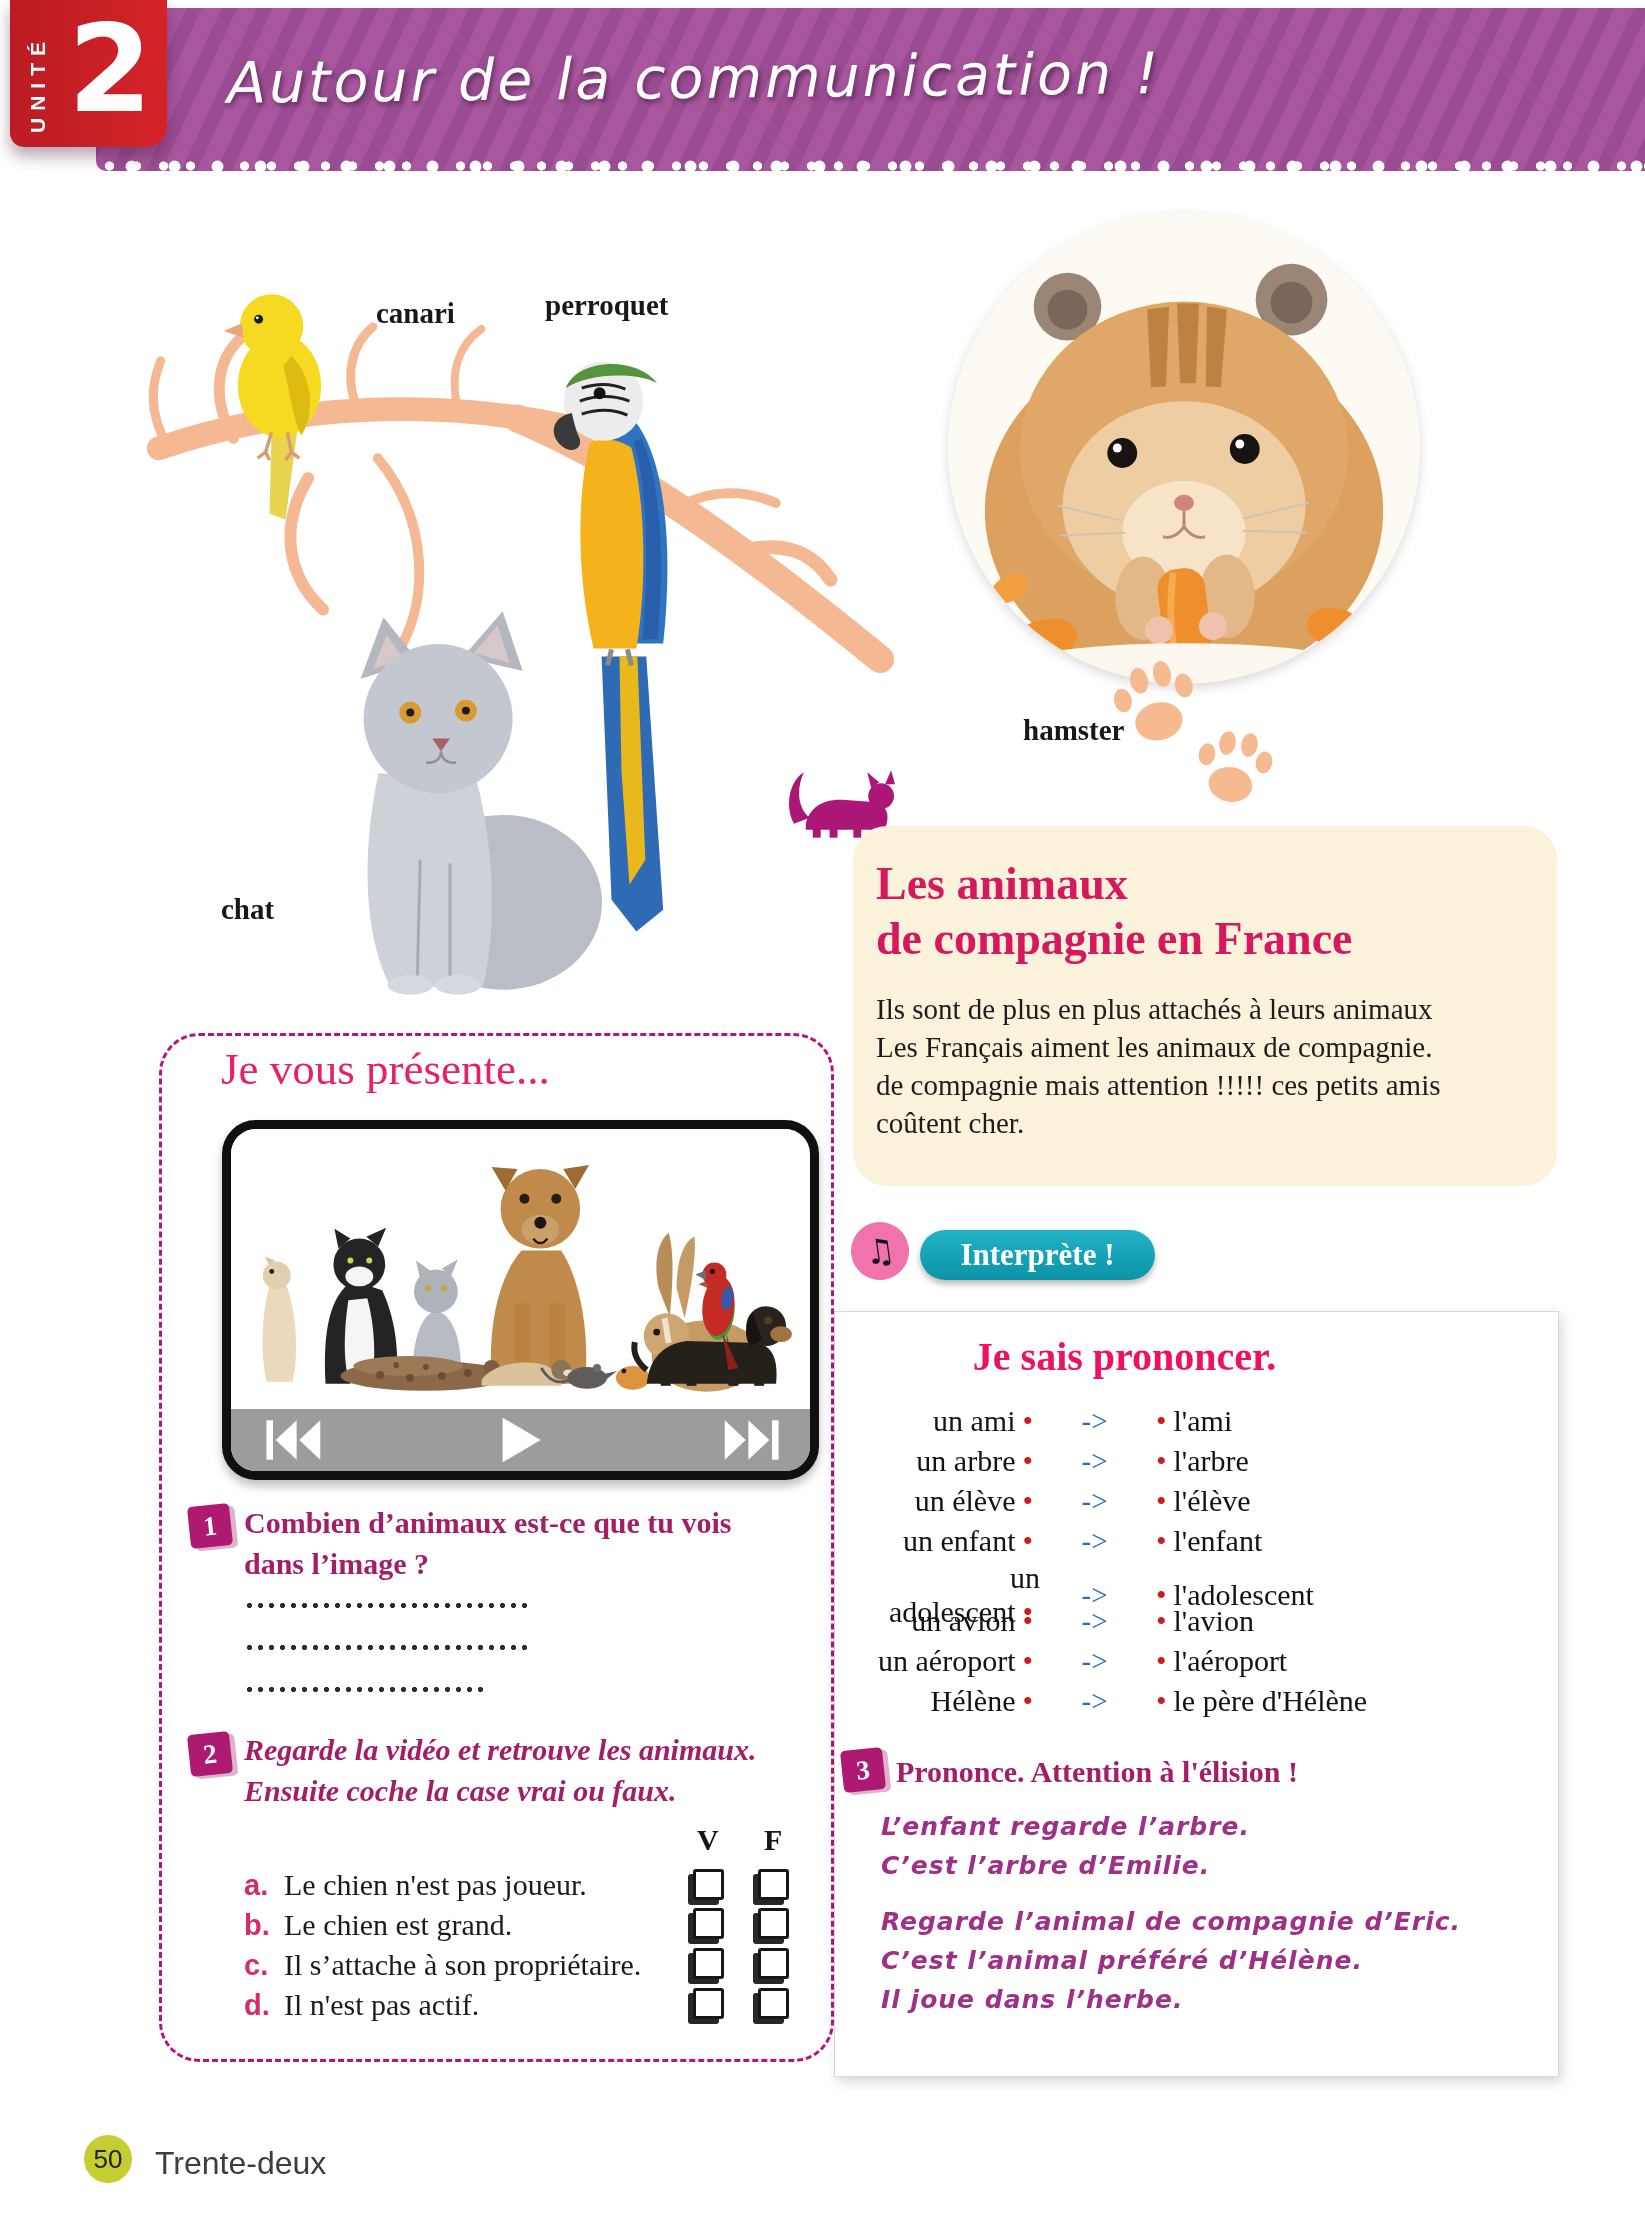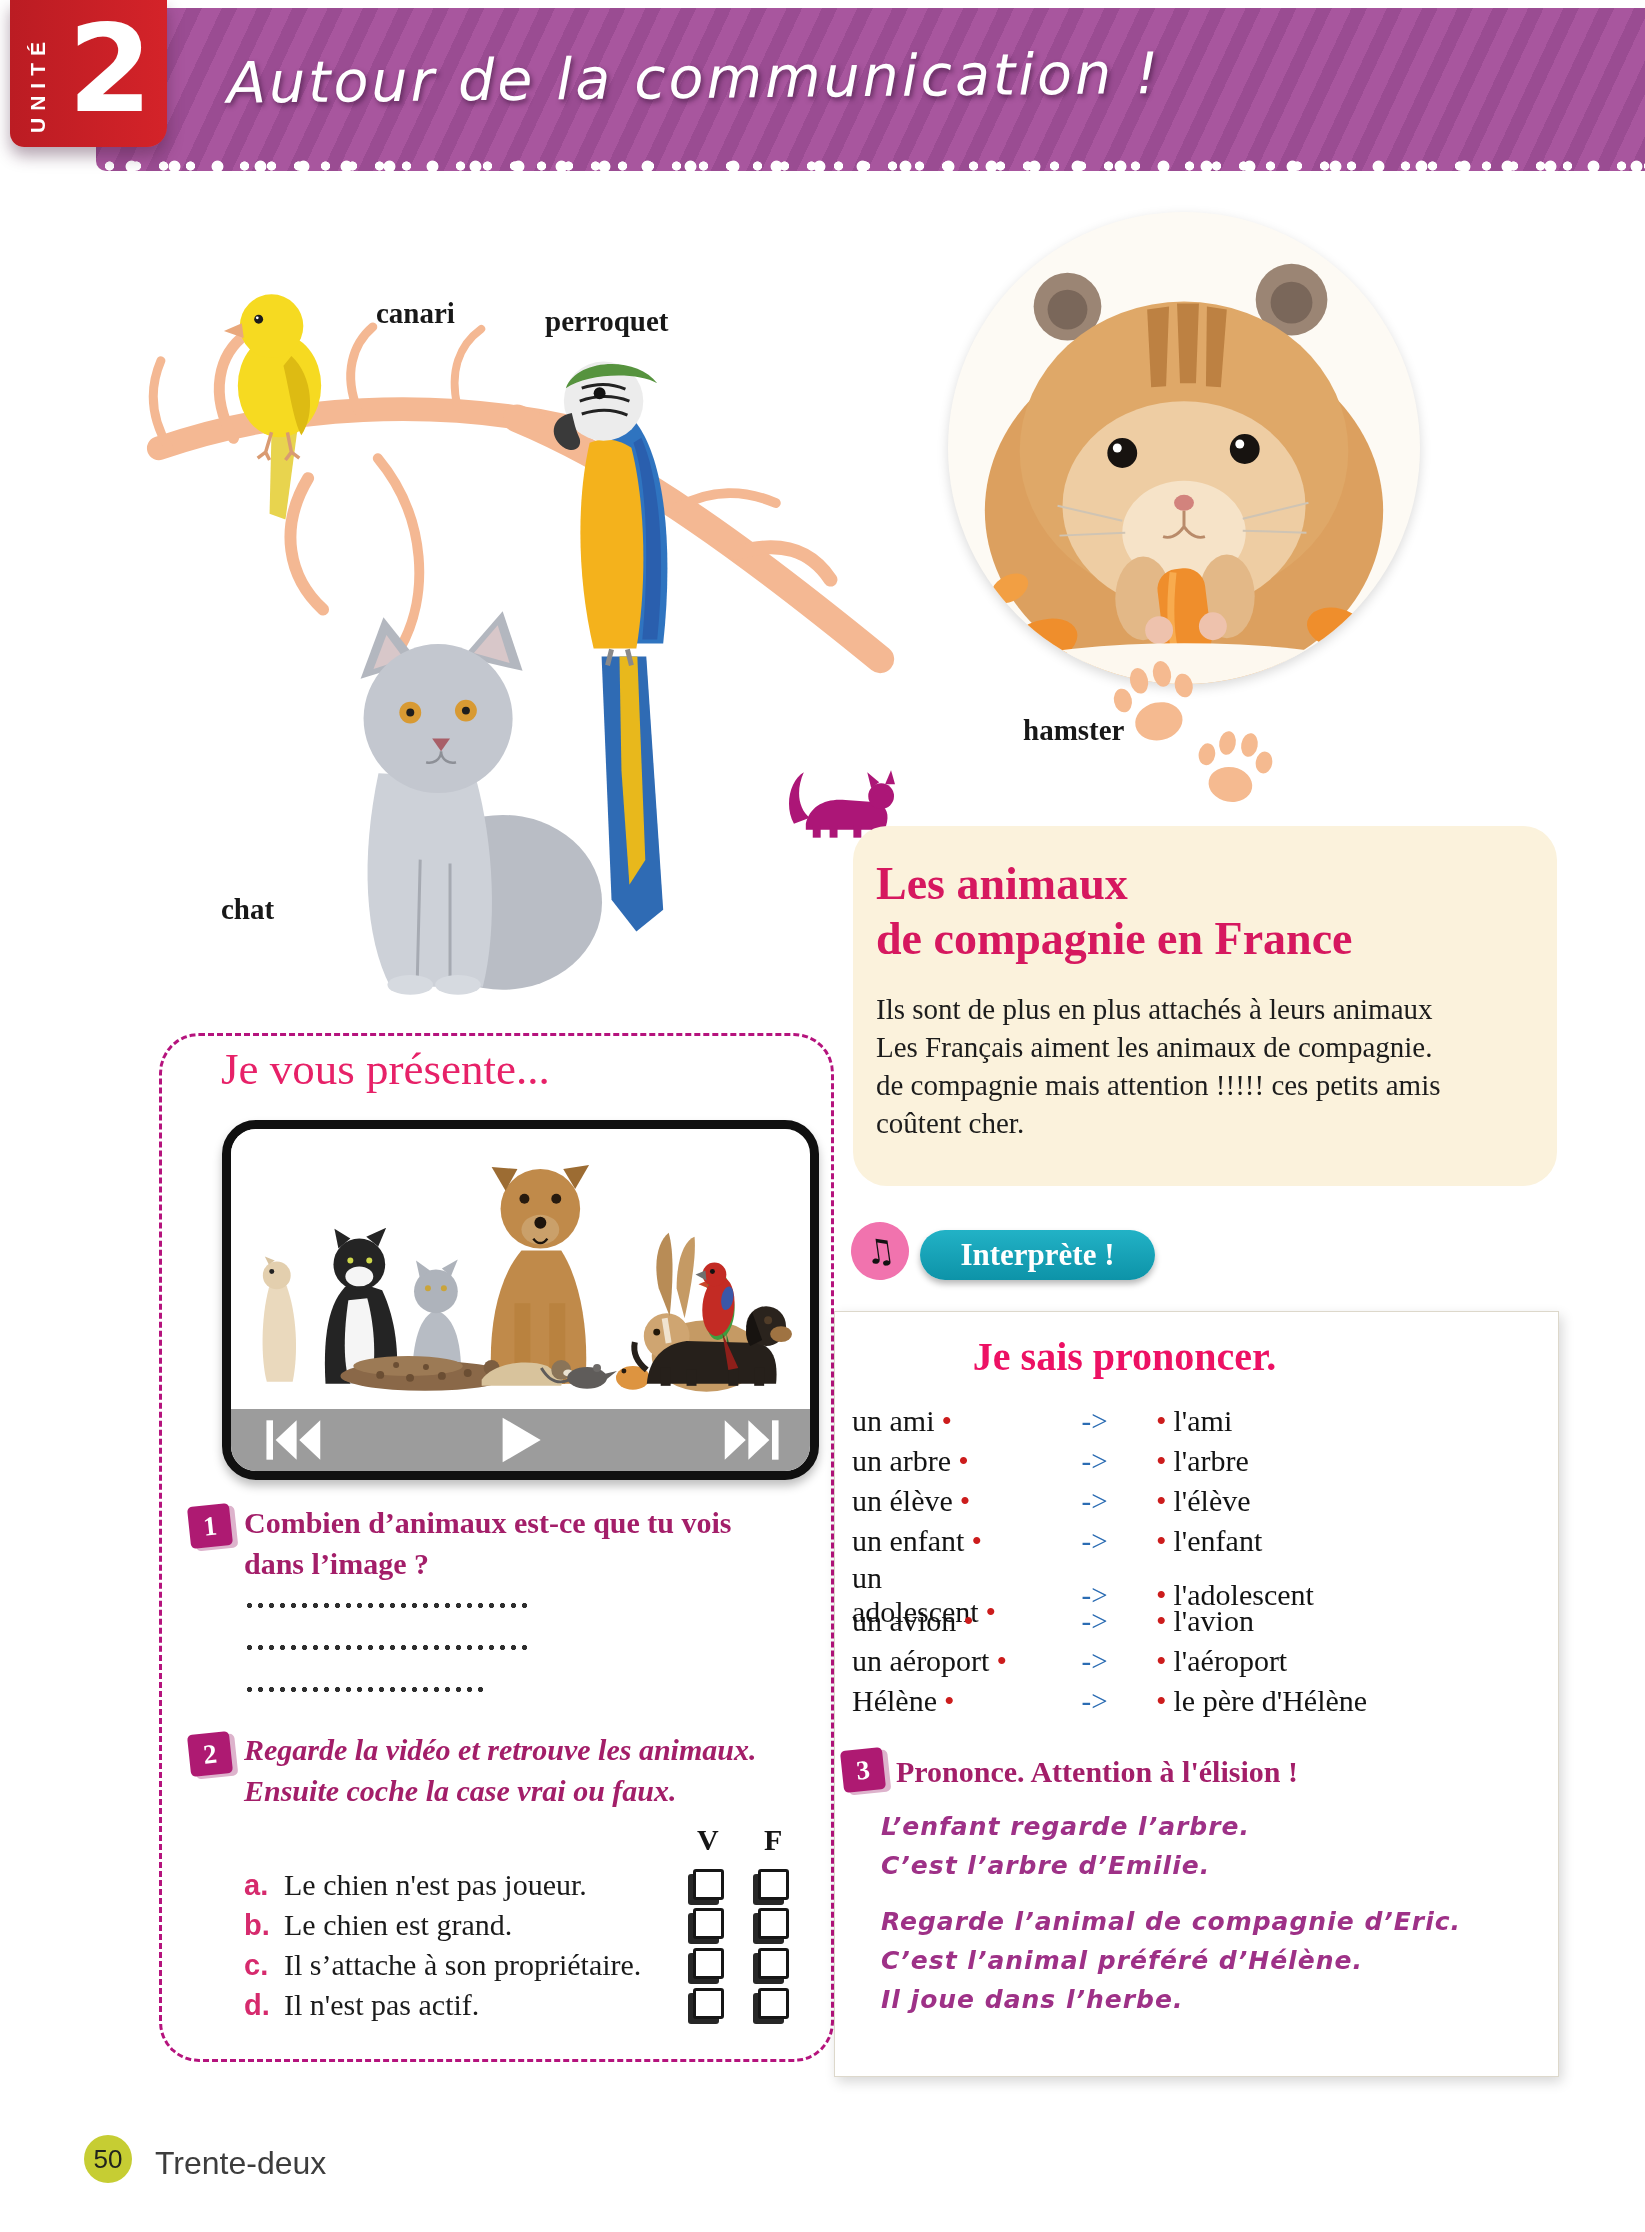--- a/index.html
+++ b/index.html
@@ -65,21 +65,21 @@
     background:linear-gradient(180deg,#22b2c6,#0d93a8);box-shadow:0 4px 6px rgba(0,0,0,.28);
     display:flex;align-items:center;justify-content:center;color:#ffffff;font-weight:bold;font-size:31px;cursor:pointer;}
 
   .pronounce-panel{left:834px;top:1311px;width:723px;height:764px;background:#ffffff;
     border:1px solid #ddd8cb;box-shadow:3px 5px 12px rgba(0,0,0,.16);}
   .pronounce-title{left:836px;top:1333px;width:577px;text-align:center;color:#ed1164;
     font-weight:bold;font-size:40px;}
   .pron-rows{left:836px;top:1401px;width:677px;}
   .pron-row{display:grid;grid-template-columns:204px 109px 318px;height:40px;align-items:center;
     font-size:30px;color:#131313;}
-  .pron-left{padding-left:16px;}
+  .pron-left{text-align:right;padding-left:16px;}
   .pron-arrow{text-align:center;color:#2b6cb3;font-size:29px;}
   .dot{color:#cc1c1c;font-size:30px;padding:0 7px;}
 
   .hand{left:881px;color:#9e3187;font-family:"DejaVu Sans",sans-serif;font-style:italic;
     font-weight:bold;font-size:25px;line-height:39px;letter-spacing:1px;}
 
   
   .page-circle{left:84px;top:2135px;width:48px;height:48px;border-radius:50%;background:#c6cd33;
     display:flex;align-items:center;justify-content:center;color:#20231d;
     font-family:"Liberation Sans",sans-serif;font-size:26px;}
@@ -140,21 +140,21 @@
       <path d="M40,71 C55,66 72,66 86,72"></path>
     </g>
     <path d="M24,45 C35,15 95,12 116,40 C95,28 45,30 24,45 Z" fill="#56933e"></path>
     <path d="M30,70 C8,74 6,96 24,106 C34,110 40,104 38,96 C34,88 32,78 30,70 Z" fill="#3a3a3a"></path>
     <circle cx="58" cy="50" r="6" fill="#111111"></circle>
     <g stroke="#8a8a8a" stroke-width="5" fill="none">
       <path d="M70,308 L66,324 M86,308 L90,324"></path>
     </g>
   </svg>
   <div class="abs vocab" style="left:376px;top:297px;">canari</div>
-  <div class="abs vocab" style="left:545px;top:305px;">perroquet</div>
+  <div class="abs vocab" style="left:545px;top:289px;">perroquet</div>
 
   <svg class="abs" style="left:299px;top:609px;" width="308" height="390" viewBox="0 0 310 392">
     <path d="M62,70 L85,8 L120,52 Z" fill="#b3b7bf"></path>
     <path d="M165,48 L205,2 L225,62 Z" fill="#b3b7bf"></path>
     <path d="M75,60 L88,26 L106,50 Z" fill="#d8c7c9"></path>
     <path d="M176,44 L200,16 L212,54 Z" fill="#d8c7c9"></path>
     <ellipse cx="205" cy="295" rx="100" ry="88" fill="#b9bdc5"></ellipse>
     <path d="M80,165 C62,250 66,330 92,380 L185,380 C200,320 196,235 178,170 Z" fill="#cdd1d8"></path>
     <circle cx="140" cy="110" r="75" fill="#c3c7cf"></circle>
     <g stroke="#a6aab2" stroke-width="3" fill="none">

